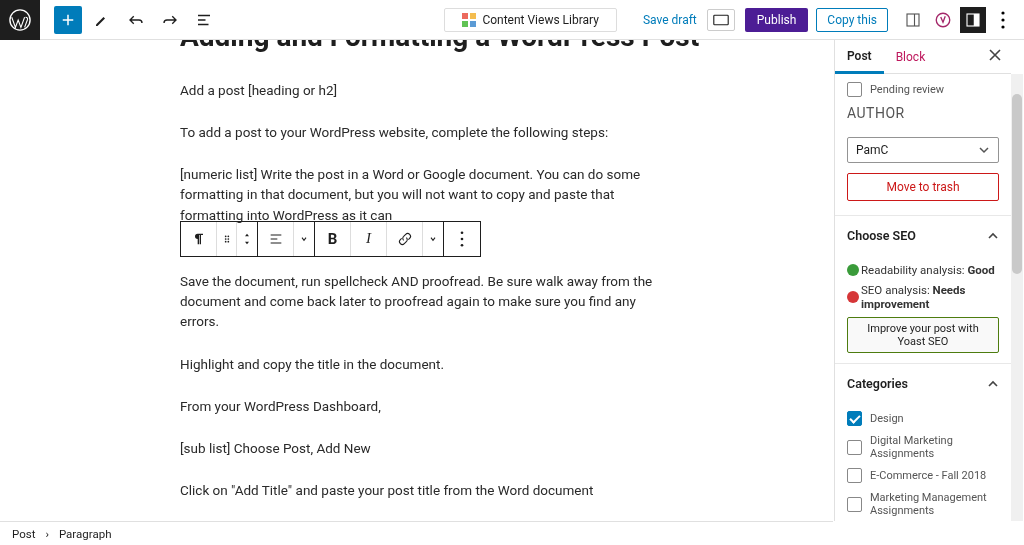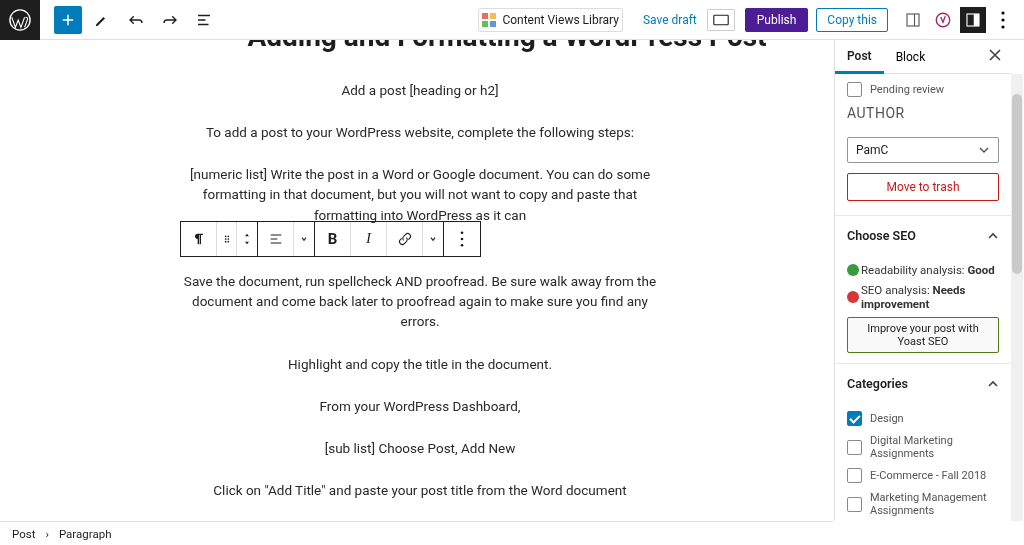--- a/index.html
+++ b/index.html
@@ -50,25 +50,25 @@
   justify-content: center;
   margin-left: 6px;
 }
 .tool-icon svg { width: 18px; height: 18px; fill: #1e1e1e; }
 .toolbar-spacer { flex: 1; }
 
 .content-views-btn {
   display: flex;
   align-items: center;
   gap: 6px;
-  padding: 4px 3px;
+  padding: 4px 17px;
   border: 1px solid #ddd;
   border-radius: 2px;
   font-size: 12px;
-  margin-right: 10px;
+  margin-right: 16px;
 }
 .cv-grid {
   width: 14px;
   height: 14px;
   display: grid;
   grid-template-columns: 1fr 1fr;
   grid-template-rows: 1fr 1fr;
   gap: 2px;
 }
 .cv-grid span { background: #ec6a5e; }
@@ -121,21 +121,20 @@
 
 
 .main-area {
   display: flex;
   height: calc(100% - 40px - 24px);
 }
 .editor-canvas {
   flex: 1;
   overflow-y: auto;
   padding: 0 0 20px 0;
-  text-align: center;
 }
 .content-wrap {
   max-width: 660px;
   margin: 0 0 0 180px;
 }
 .post-title {
   font-size: 28px;
   font-weight: 700;
   margin-top: -20px;
   margin-bottom: 26px;
@@ -207,21 +206,21 @@
   border-bottom: 1px solid #e0e0e0;
   align-items: center;
   height: 34px;
 }
 .sidebar-tab {
   padding: 0 12px;
   height: 100%;
   display: flex;
   align-items: center;
   font-size: 12px;
-  color: #000000;
+  color: #be185d;
 }
 .sidebar-tab.active {
   color: #1e1e1e;
   font-weight: 600;
   border-bottom: 3px solid #007cba;
   margin-bottom: -1px;
 }
 .sidebar-close {
   margin-left: auto;
   padding: 0 10px;

